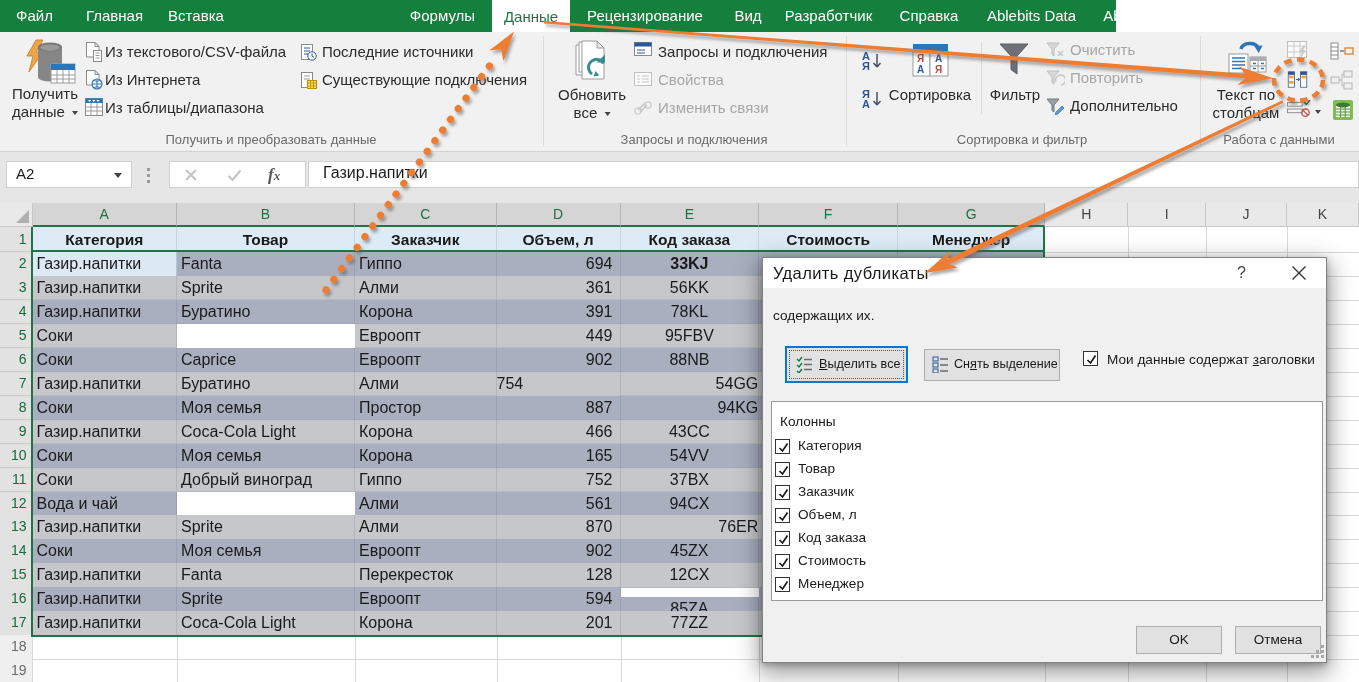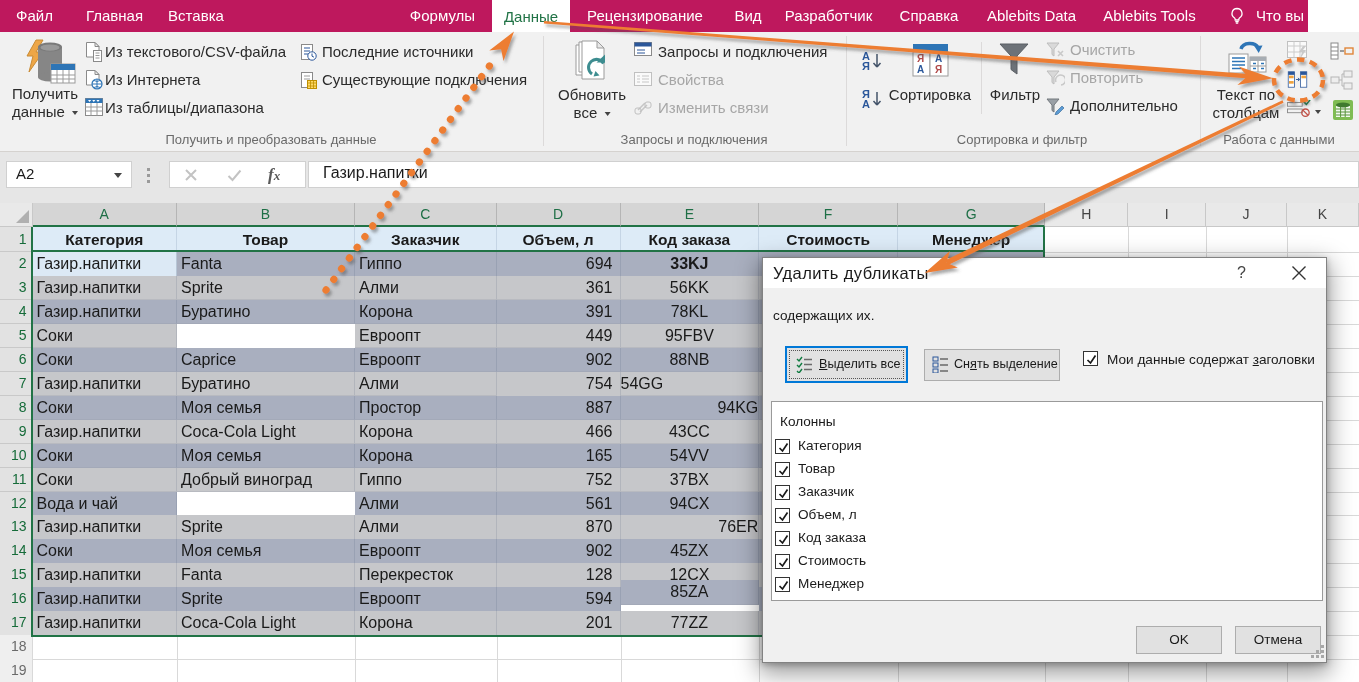--- a/index.html
+++ b/index.html
@@ -1,20 +1,20 @@
 <!DOCTYPE html>
 <html><head>
 <meta charset="utf-8">
 <style>
 *{margin:0;padding:0;box-sizing:border-box}
 body{font-family:"Liberation Sans",sans-serif}
 #page{position:relative;width:1359px;height:682px;overflow:hidden;background:#fff;font-family:"Liberation Sans",sans-serif}
 .abs{position:absolute}
 
-#tabs{position:absolute;left:0;top:0;width:1308px;height:32px;background:#be185d}
+#tabs{position:absolute;left:0;top:0;width:1116px;height:32px;background:#15803d}
 .tab{position:absolute;top:0;height:32px;line-height:32px;color:#fff;font-size:15px;white-space:nowrap;transform:translateX(-50%)}
 #dtab{position:absolute;left:492px;top:0;width:78px;height:32px;background:#ffffff;color:#217346;font-size:15px;line-height:33px;text-align:center}
 
 #ribbon{position:absolute;left:0;top:32px;width:1359px;height:120px;background:#f1f1f1;border-bottom:1px solid #d5d2cf}
 .rsep{position:absolute;width:1px;background:#dcdada;top:4px;height:110px}
 .rlbl{position:absolute;font-size:13px;color:#6a6a6a;white-space:nowrap;transform:translateX(-50%);top:100px}
 .rtxt{position:absolute;font-size:15px;color:#2b2b2b;white-space:nowrap;line-height:16px}
 .gray{color:#a6a6a6}
 .bigtxt{position:absolute;font-size:15px;color:#2b2b2b;white-space:nowrap;transform:translateX(-50%);text-align:center}
 .caret{display:inline-block;width:0;height:0;border-left:3.5px solid transparent;border-right:3.5px solid transparent;border-top:4px solid #444;vertical-align:2px;margin-left:3px}
@@ -371,22 +371,22 @@
   <div class="cell dark" style="left:32.5px;top:144.8px;width:144.5px;height:24.55px;padding-left:4px">Соки</div>
   <div class="cell dark" style="left:177px;top:144.8px;width:178px;height:24.55px;padding-left:4px">Caprice</div>
   <div class="cell dark" style="left:355px;top:144.8px;width:141.5px;height:24.55px;padding-left:4px">Евроопт</div>
   <div class="cell dark" style="left:496.5px;top:144.8px;width:124px;height:24.55px;text-align:right;padding-right:7px">902</div>
   <div class="cell dark" style="left:620.5px;top:144.8px;width:138.8px;height:24.55px;text-align:center">88NB</div>
   <div class="cell dark" style="left:759.3px;top:144.8px;width:138.7px;height:24.55px;"></div>
   <div class="cell dark" style="left:898px;top:144.8px;width:147.2px;height:24.55px;"></div>
   <div class="cell lite" style="left:32.5px;top:168.75px;width:144.5px;height:24.55px;padding-left:4px">Газир.напитки</div>
   <div class="cell lite" style="left:177px;top:168.75px;width:178px;height:24.55px;padding-left:4px">Буратино</div>
   <div class="cell lite" style="left:355px;top:168.75px;width:141.5px;height:24.55px;padding-left:4px">Алми</div>
-  <div class="cell lite" style="left:496.5px;top:168.75px;width:124px;height:40px;text-align:right;padding-right:7px">754</div>
-  <div class="cell lite" style="left:620.5px;top:168.75px;width:138.8px;height:24.55px;text-align:left">54GG</div>
+  <div class="cell lite" style="left:496.5px;top:168.75px;width:124px;height:40px;padding-right:7px">754</div>
+  <div class="cell lite" style="left:620.5px;top:168.75px;width:138.8px;height:24.55px;text-align:right">54GG</div>
   <div class="cell lite" style="left:759.3px;top:168.75px;width:138.7px;height:24.55px;"></div>
   <div class="cell lite" style="left:898px;top:168.75px;width:147.2px;height:24.55px;"></div>
   <div class="cell dark" style="left:32.5px;top:192.7px;width:144.5px;height:24.55px;padding-left:4px">Соки</div>
   <div class="cell dark" style="left:177px;top:192.7px;width:178px;height:24.55px;padding-left:4px">Моя семья</div>
   <div class="cell dark" style="left:355px;top:192.7px;width:141.5px;height:24.55px;padding-left:4px">Простор</div>
   <div class="cell dark" style="left:496.5px;top:192.7px;width:124px;height:24.55px;text-align:right;padding-right:7px">887</div>
   <div class="cell dark" style="left:620.5px;top:192.7px;width:138.8px;height:24.55px;text-align:right">94KG</div>
   <div class="cell dark" style="left:759.3px;top:192.7px;width:138.7px;height:24.55px;"></div>
   <div class="cell dark" style="left:898px;top:192.7px;width:147.2px;height:24.55px;"></div>
   <div class="cell lite" style="left:32.5px;top:216.65px;width:144.5px;height:24.55px;padding-left:4px">Газир.напитки</div>
@@ -434,21 +434,21 @@
   <div class="cell lite" style="left:177px;top:360.34999999999997px;width:178px;height:24.55px;padding-left:4px">Fanta</div>
   <div class="cell lite" style="left:355px;top:360.34999999999997px;width:141.5px;height:24.55px;padding-left:4px">Перекресток</div>
   <div class="cell lite" style="left:496.5px;top:360.34999999999997px;width:124px;height:24.55px;text-align:right;padding-right:7px">128</div>
   <div class="cell lite" style="left:620.5px;top:360.34999999999997px;width:138.8px;height:24.55px;text-align:center">12CX</div>
   <div class="cell lite" style="left:759.3px;top:360.34999999999997px;width:138.7px;height:24.55px;"></div>
   <div class="cell lite" style="left:898px;top:360.34999999999997px;width:147.2px;height:24.55px;"></div>
   <div class="cell dark" style="left:32.5px;top:384.3px;width:144.5px;height:24.55px;padding-left:4px">Газир.напитки</div>
   <div class="cell dark" style="left:177px;top:384.3px;width:178px;height:24.55px;padding-left:4px">Sprite</div>
   <div class="cell dark" style="left:355px;top:384.3px;width:141.5px;height:24.55px;padding-left:4px">Евроопт</div>
   <div class="cell dark" style="left:496.5px;top:384.3px;width:124px;height:24.55px;text-align:right;padding-right:7px">594</div>
-  <div class="cell dark" style="left:620.5px;top:377px;width:138.8px;height:24.55px;text-align:center">85ZA</div>
+  <div class="cell dark" style="left:620.5px;top:394px;width:138.8px;height:24.55px;text-align:center">85ZA</div>
   <div class="cell dark" style="left:759.3px;top:384.3px;width:138.7px;height:24.55px;"></div>
   <div class="cell dark" style="left:898px;top:384.3px;width:147.2px;height:24.55px;"></div>
   <div class="cell lite" style="left:32.5px;top:408.25px;width:144.5px;height:24.55px;padding-left:4px">Газир.напитки</div>
   <div class="cell lite" style="left:177px;top:408.25px;width:178px;height:24.55px;padding-left:4px">Coca-Cola Light</div>
   <div class="cell lite" style="left:355px;top:408.25px;width:141.5px;height:24.55px;padding-left:4px">Корона</div>
   <div class="cell lite" style="left:496.5px;top:408.25px;width:124px;height:24.55px;text-align:right;padding-right:7px">201</div>
   <div class="cell lite" style="left:620.5px;top:408.25px;width:138.8px;height:24.55px;text-align:center">77ZZ</div>
   <div class="cell lite" style="left:759.3px;top:408.25px;width:138.7px;height:24.55px;"></div>
   <div class="cell lite" style="left:898px;top:408.25px;width:147.2px;height:24.55px;"></div>
   <div class="green" style="left:31px;top:23.5px;width:2px;height:410.7px"></div>

